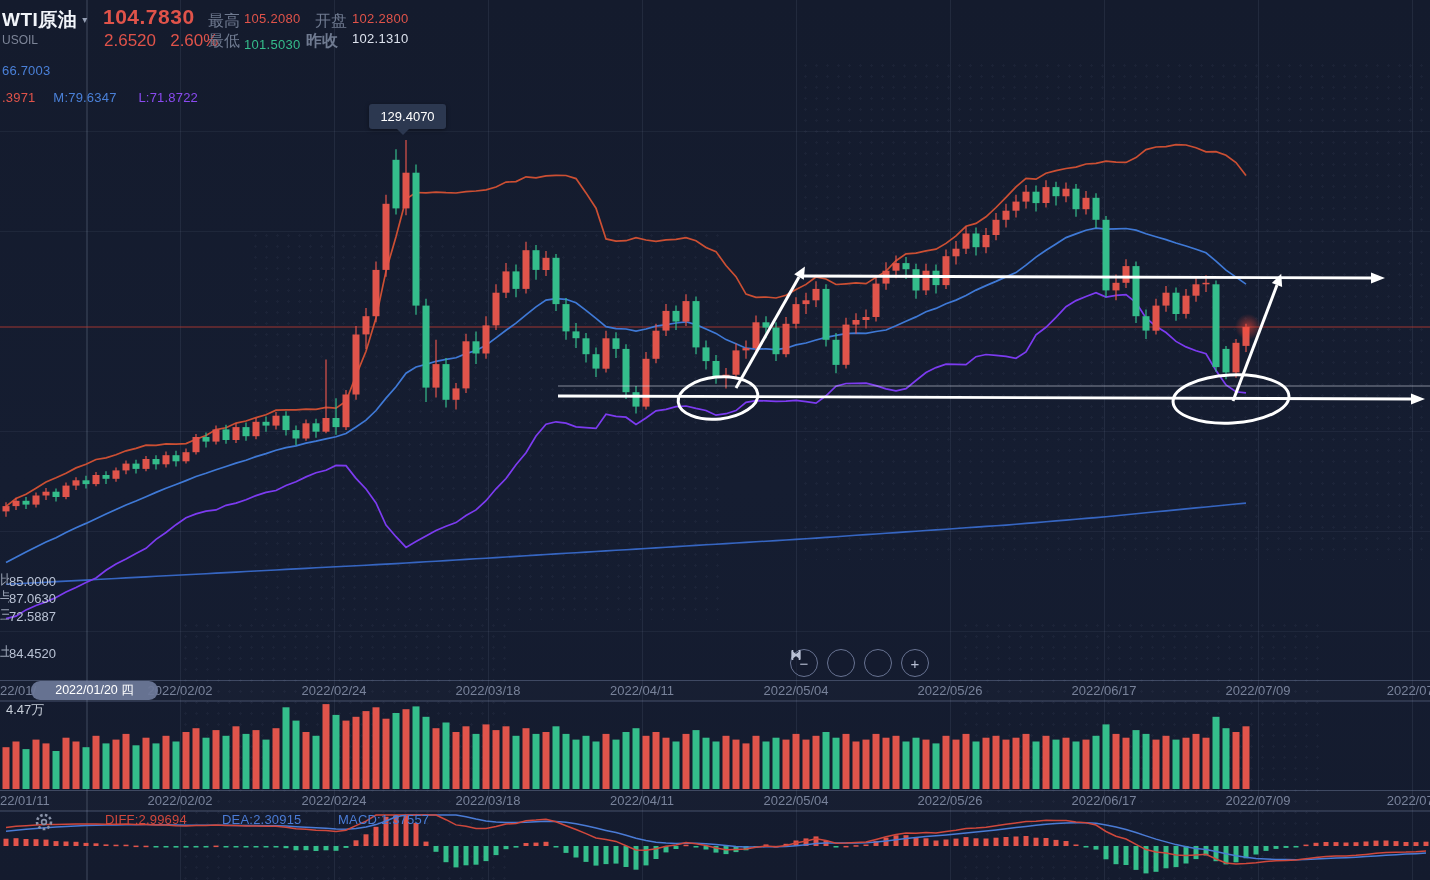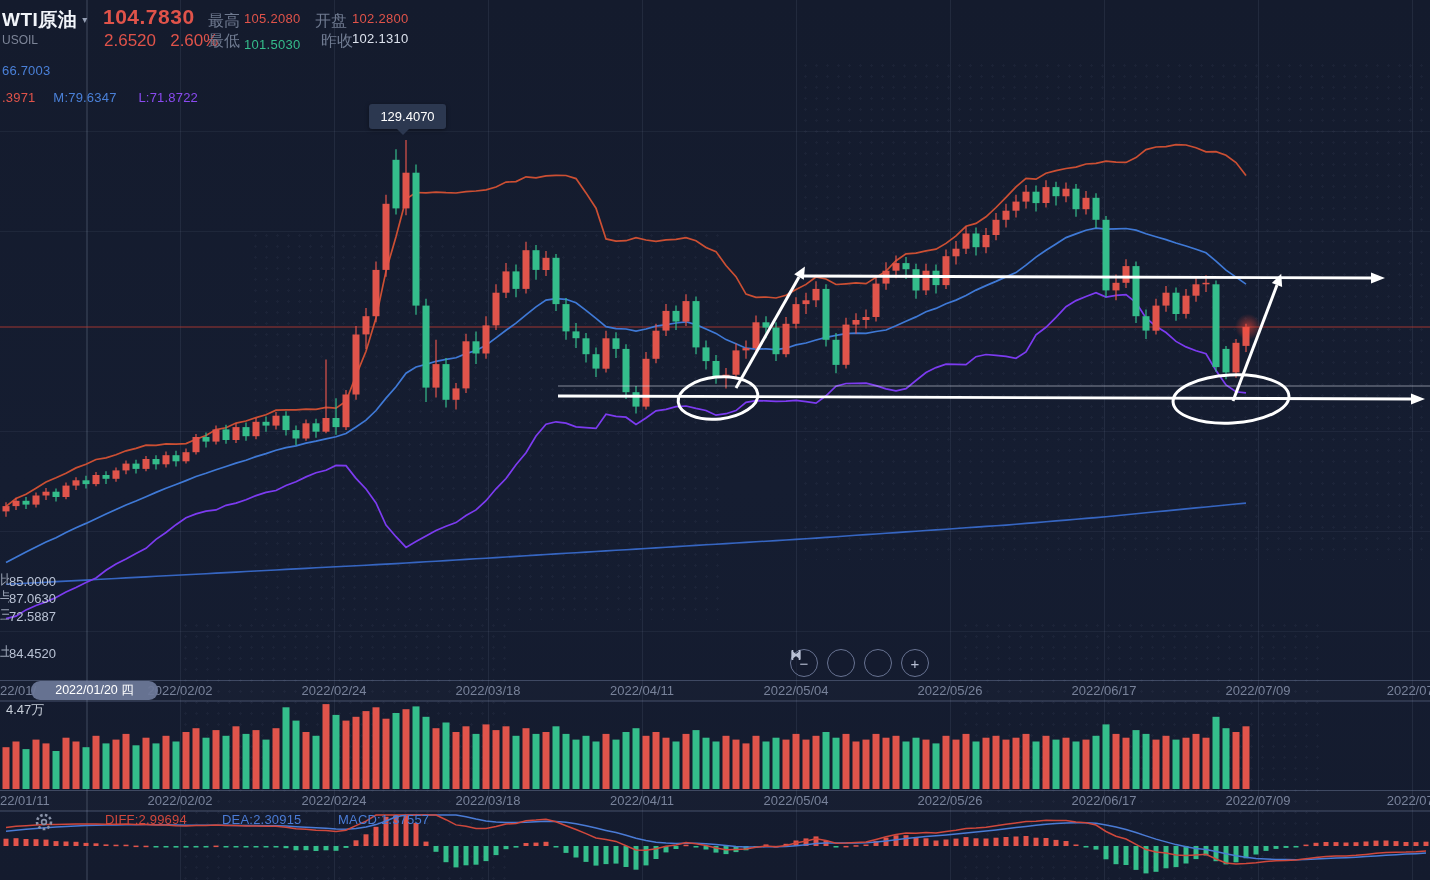--- a/index.html
+++ b/index.html
@@ -623,21 +623,21 @@
     <div class="abs hdr-symbol"><span>WTI原油</span><span class="hdr-caret">▾</span></div>
     <div class="abs hdr-code">USOIL</div>
     <div class="abs hdr-price">104.7830</div>
     <div class="abs hdr-chg"><span>2.6520</span>&nbsp;&nbsp;&nbsp;<span>2.60%</span></div>
     <div class="abs stat-label" style="left:208px;top:11px;">最高</div>
     <div class="abs stat-value c-up" style="left:244px;top:11px;">105.2080</div>
     <div class="abs stat-label" style="left:315px;top:11px;">开盘</div>
     <div class="abs stat-value c-up" style="left:352px;top:11px;">102.2800</div>
     <div class="abs stat-label" style="left:208px;top:31px;">最低</div>
     <div class="abs stat-value c-down" style="left:244px;top:37px;">101.5030</div>
-    <div class="abs stat-label" style="left:321px;top:31px;">昨收</div>
+    <div class="abs stat-label" style="left:306px;top:31px;font-weight:bold;">昨收</div>
     <div class="abs stat-value c-plain" style="left:352px;top:31px;">102.1310</div>
   </div>
 
   <div class="abs legend c-blue" style="left:2px;top:63px;">66.7003</div>
   <div class="abs legend" style="left:2px;top:90px;">
     <span class="c-up">.3971</span>
     <span class="c-blue" style="margin-left:14px;">M:79.6347</span>
     <span class="c-purple" style="margin-left:18px;">L:71.8722</span>
   </div>
 

